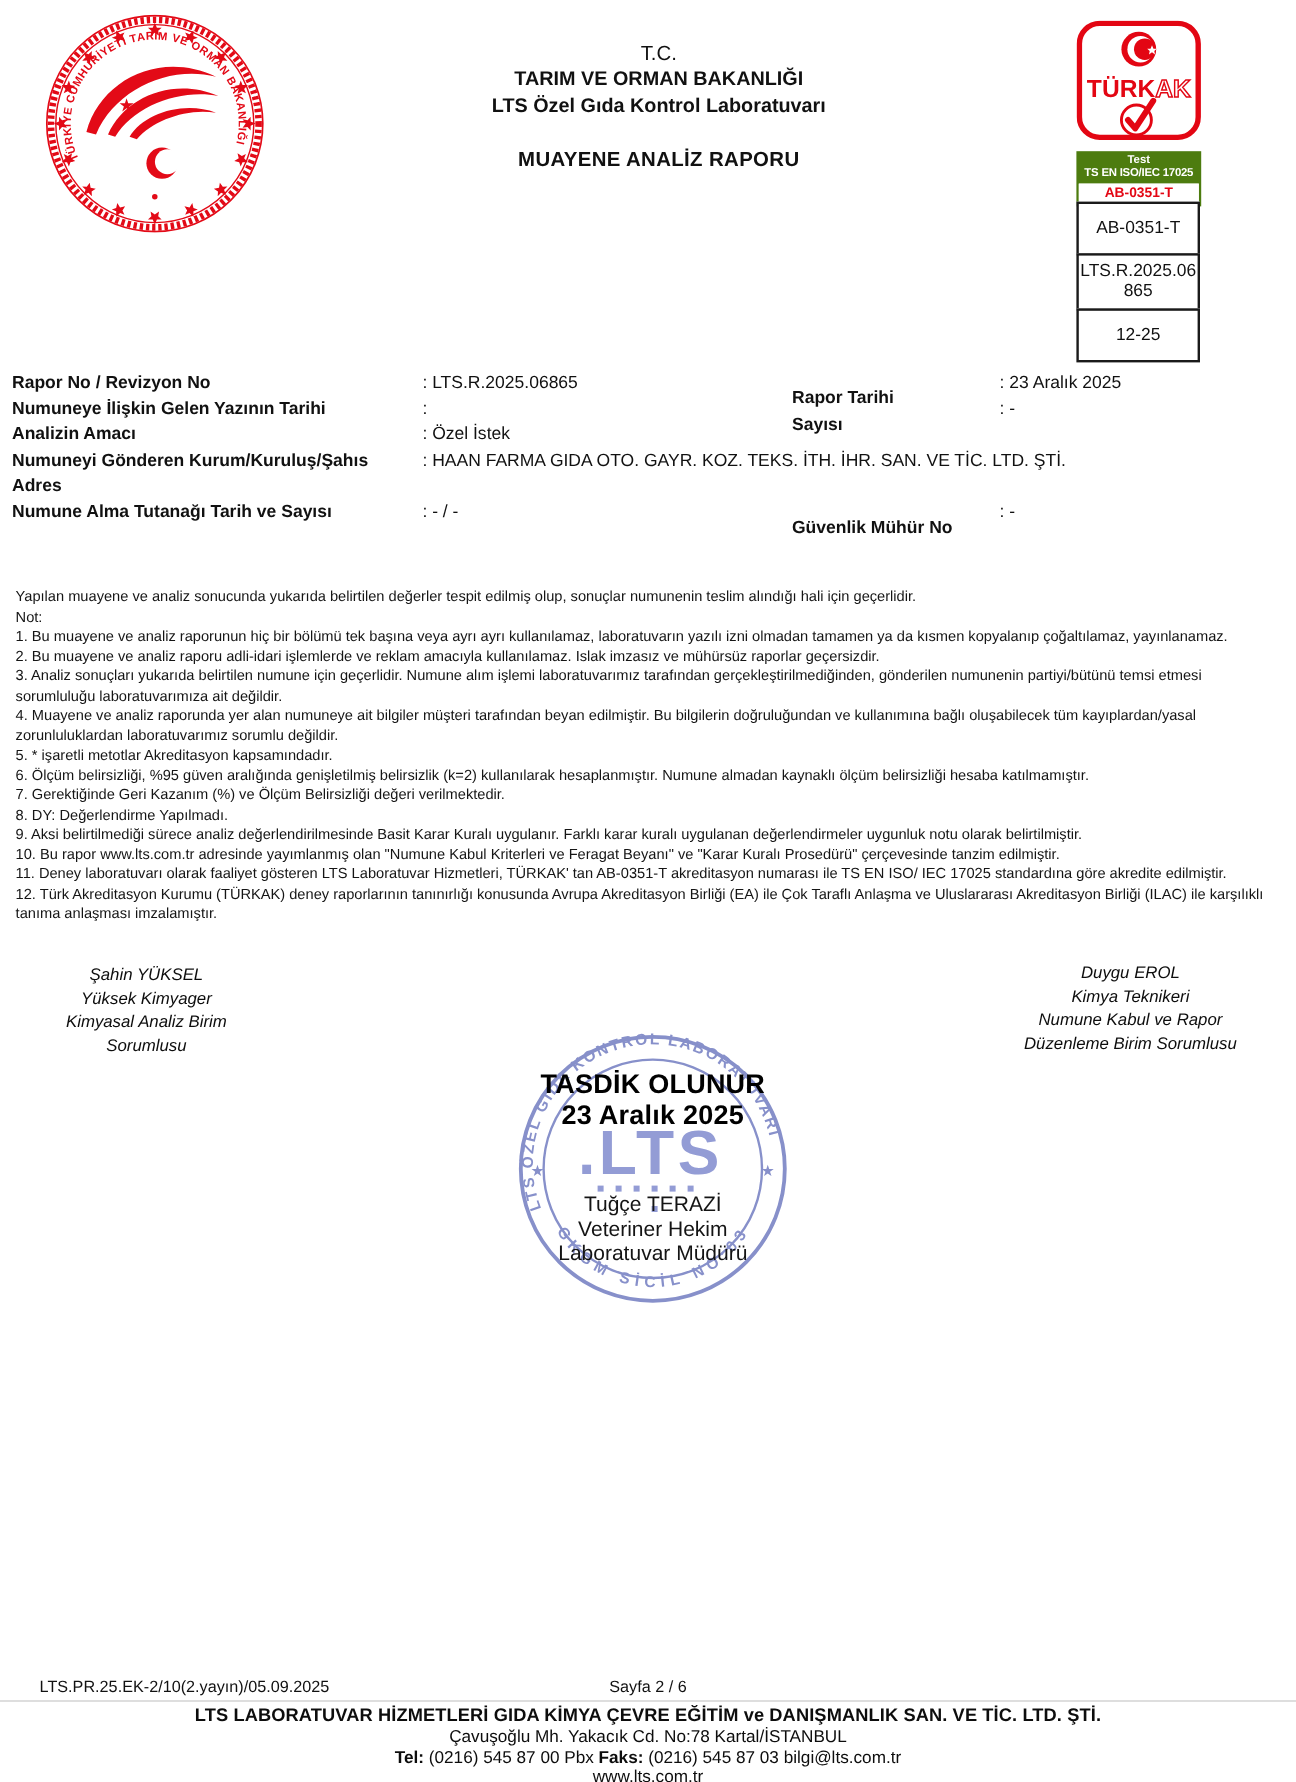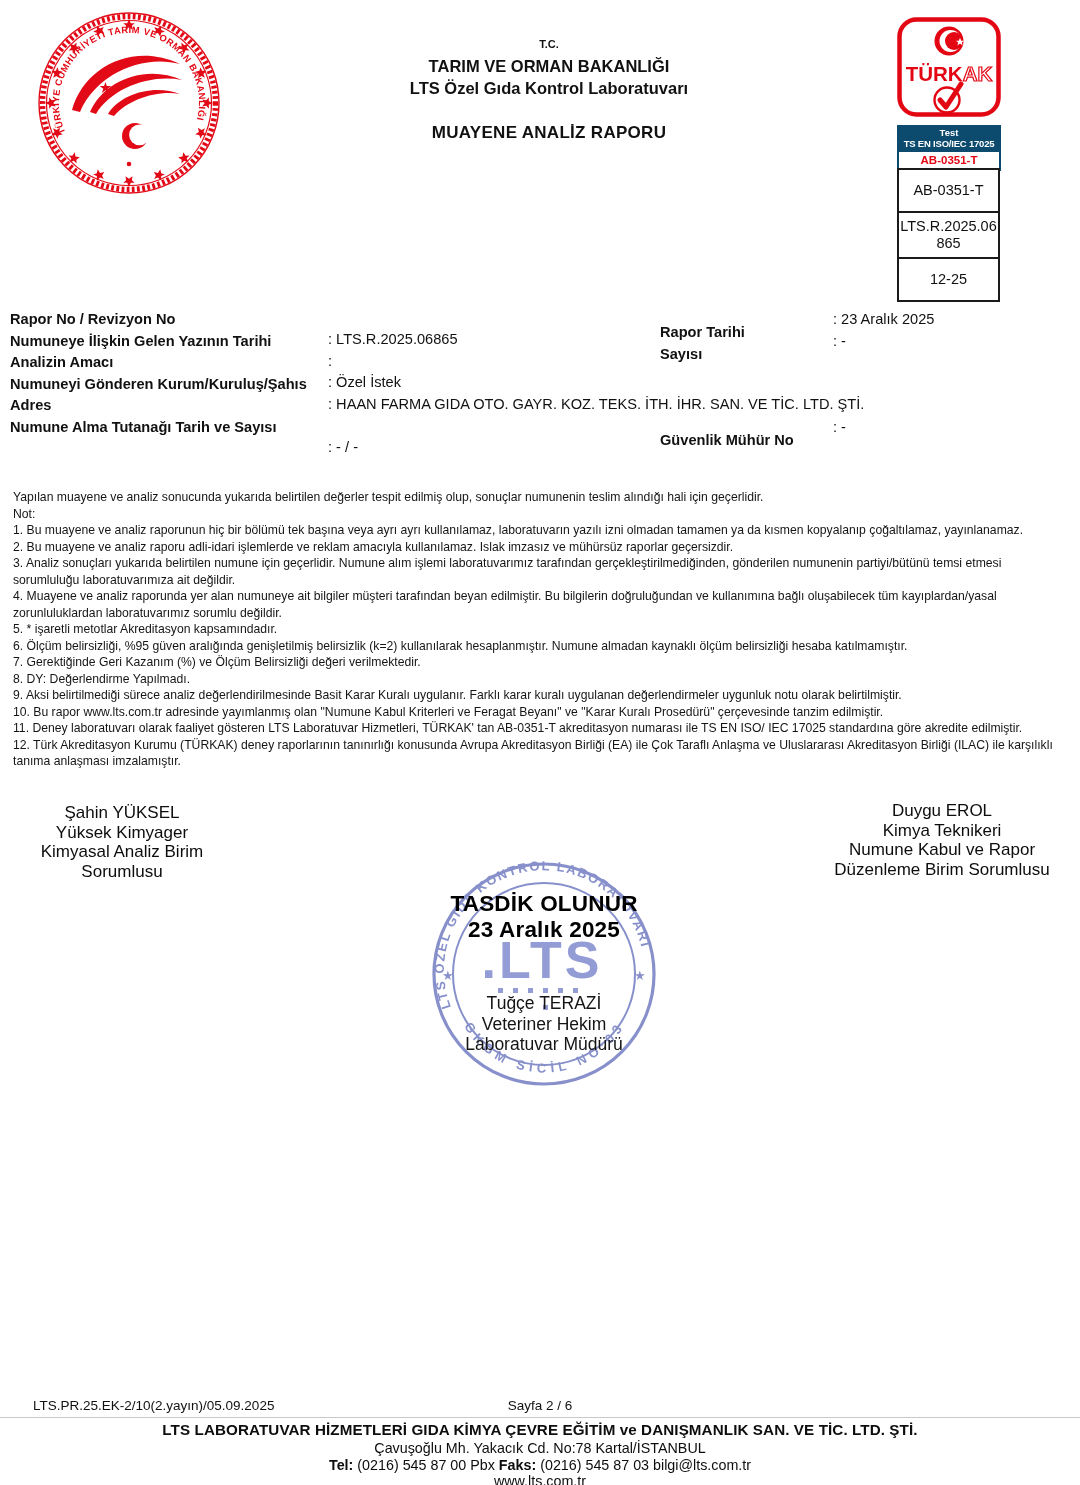--- a/index.html
+++ b/index.html
@@ -2,50 +2,50 @@
 <html><head>
 <meta charset="utf-8">
 <style>
   html,body{margin:0;padding:0;background:#ffffff;}
   .page{position:relative;width:1080px;height:1485px;background:#ffffff;overflow:hidden;
         font-family:"Liberation Sans",sans-serif;color:#111;}
   .abs{position:absolute;}
 
   
   .header-block{position:absolute;left:189px;top:34px;width:720px;text-align:center;}
-  .hl1{font-size:11px;font-weight:bold;line-height:21px;}
+  .hl1{font-size:17px;font-weight:normal;line-height:21px;}
   .hl2{font-size:16.5px;font-weight:bold;line-height:22px;}
   .hl3{font-size:16.5px;font-weight:bold;line-height:22px;}
   .htitle{font-size:17px;font-weight:bold;margin-top:24px;letter-spacing:.3px;}
 
   
   .turkak-wrap{position:absolute;left:897px;top:17px;width:104px;}
-  .tband{background:#0c4a6e;color:#fff;text-align:center;margin-top:3px;padding:2px 2px 3px 2px;}
+  .tband{background:#4d7c0f;color:#fff;text-align:center;margin-top:3px;padding:2px 2px 3px 2px;}
   .tband .b1{font-size:9.5px;font-weight:bold;line-height:11px;}
   .tband .b2{font-size:9.5px;font-weight:bold;line-height:12px;letter-spacing:-.2px;}
   .tband .b3{background:#fff;color:#e30613;font-size:11.5px;font-weight:bold;
              border:1px solid #fff;margin-top:2px;line-height:14px;}
   .refbox{border:2px solid #1a1a1a;margin-top:-2px;display:flex;align-items:center;justify-content:center;
           text-align:center;font-size:14.5px;color:#111;word-break:break-all;line-height:17px;background:#fff;}
   .refboxes{position:absolute;left:897px;top:170px;width:103px;}
   .rb1{height:41px;} .rb2{height:44px;} .rb3{height:41px;}
 
   
   .irow{position:absolute;left:0;width:920px;height:20px;font-size:14.6px;}
   .irow span{position:absolute;top:0;white-space:nowrap;}
   .ilabel{left:10px;font-weight:bold;}
-  .ivalue{left:328px;margin-top:20px;}
+  .ivalue{left:352px;}
   .ilabel2{left:660px;font-weight:bold;margin-top:13px;}
   .ivalue2{left:833px;}
 
   
   .notes{position:absolute;left:13px;top:489px;width:1058px;font-size:12.2px;line-height:16.5px;color:#151515;}
 
   
-  .sigblock{position:absolute;text-align:center;font-size:17px;line-height:19.5px;color:#0d0d0d;}
+  .sigblock{position:absolute;text-align:center;font-size:14px;line-height:19.5px;color:#0d0d0d;font-style:italic;}
   .sig-left{left:22px;top:803px;width:200px;}
   .sig-right{left:834px;top:801px;width:216px;}
 
   
   .stamp-svg{position:absolute;left:430px;top:860px;}
   .stamp-ov{position:absolute;left:424px;width:240px;text-align:center;color:#000;}
   .ov-app{font-weight:bold;font-size:22.5px;line-height:26px;letter-spacing:.2px;}
   .ov-name{font-size:17.5px;line-height:20px;color:#141414;}
 
   

